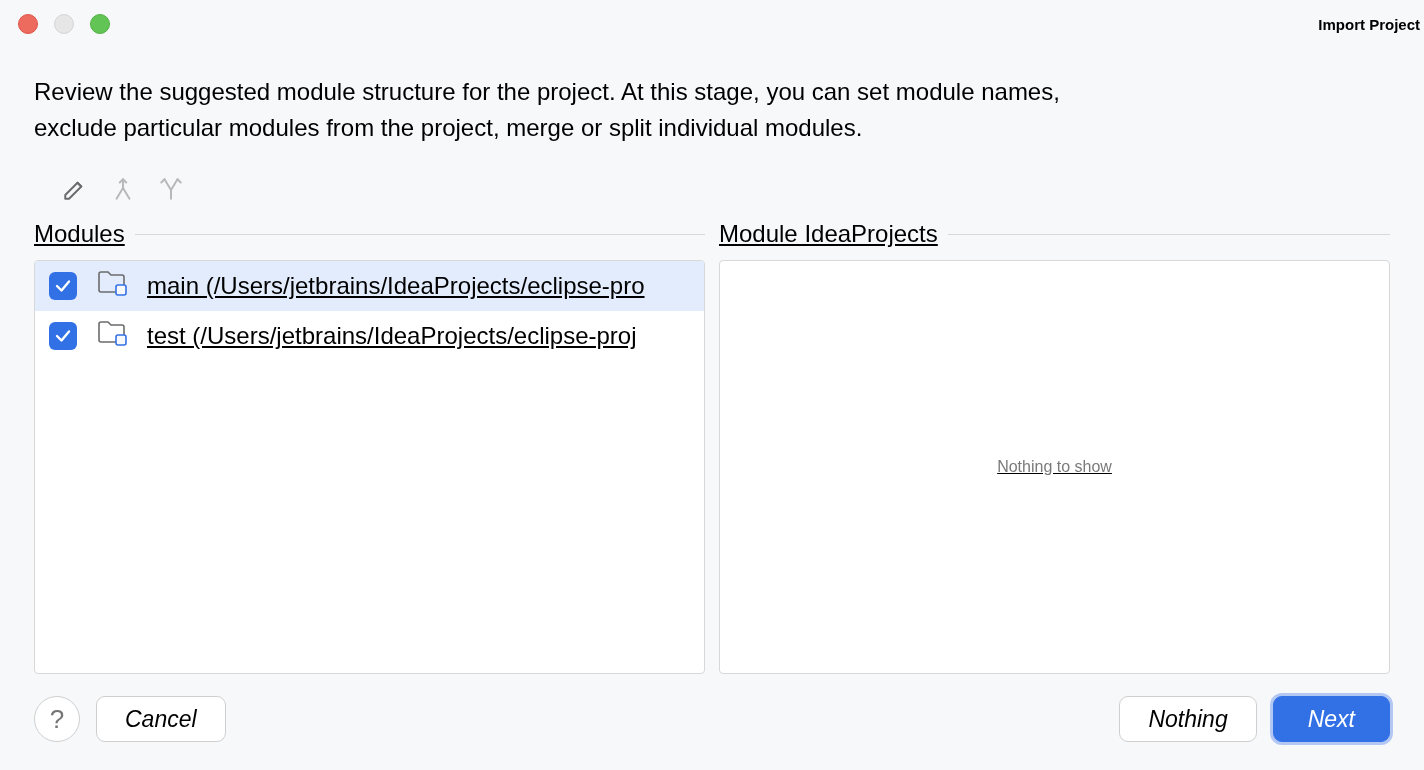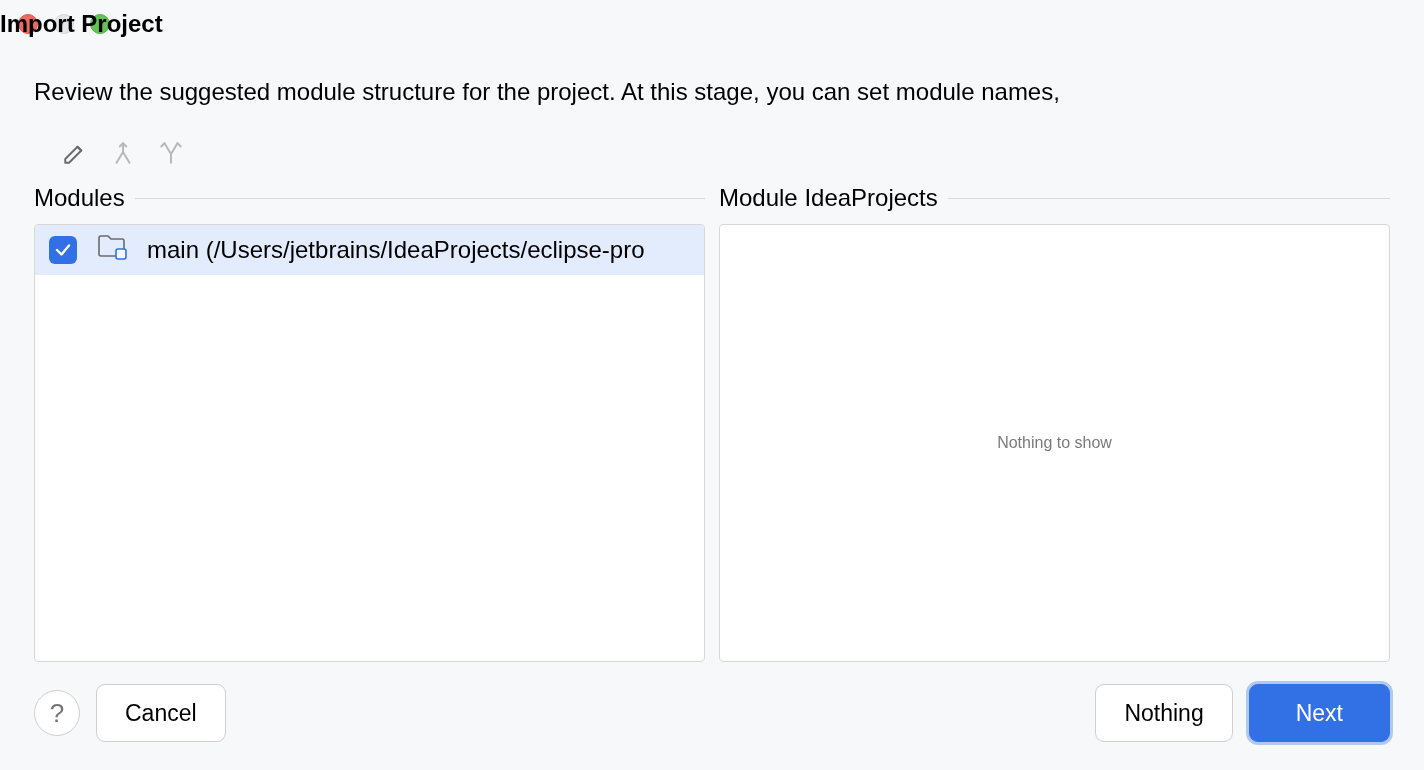--- a/index.html
+++ b/index.html
@@ -33,24 +33,24 @@
     .tl {
       width: 20px;
       height: 20px;
       border-radius: 50%;
     }
     .tl.red { background: #ec6a5e; border: 1px solid #df5549;}
     .tl.yellow { background: #e6e6e6; border: 1px solid #d6d6d6;}
     .tl.green { background: #61c454; border: 1px solid #55b148;}
     .title {
       position: absolute;
-      left: 0; right: 12px;
-      text-align: left;
+      left: 0; right: 4px;
+      text-align: right;
       font-weight: 700;
-      font-size: 24px;
+      font-size: 15px;
       color: #000;
     }
     .content {
       flex: 1;
       padding: 26px 34px 0 34px;
       display: flex;
       flex-direction: column;
     }
     .desc {
       font-size: 24px;
@@ -63,20 +63,21 @@
       margin-top: 30px;
       margin-left: 28px;
       align-items: center;
     }
     .toolbar svg { display: block; }
     .panels {
       display: flex;
       gap: 14px;
       margin-top: 18px;
       flex: 1;
+      text-decoration: underline;
     }
     .panel {
       flex: 1;
       display: flex;
       flex-direction: column;
     }
     .panel-header {
       display: flex;
       align-items: center;
       gap: 10px;
@@ -148,56 +149,58 @@
       border-radius: 50%;
       border: 1.5px solid #cfcfcf;
       background: #fff;
       display: flex;
       align-items: center;
       justify-content: center;
       font-size: 26px;
       color: #757575;
     }
     .btn {
-      height: 58px;
+      height: 46px;
       border-radius: 9px;
       border: 1.5px solid #cfcfcf;
       background: #fff;
       padding: 0 28px;
       font-size: 23px;
       color: #000;
       display: flex;
       align-items: center;
       justify-content: center;
+      font-style: italic;
     }
     .btn.primary {
       background: #3270e6;
       color: #fff;
       border: 1.5px solid #3270e6;
       box-shadow: 0 0 0 3px rgba(50,112,230,0.35);
-      padding: 0 46px;
+      padding: 0 34px;
     }
     .spacer { flex: 1; }
   </style>
 </head>
 <body>
 
 <div class="window">
   <div class="titlebar">
     <div class="traffic-lights">
       <div class="tl red"></div>
       <div class="tl yellow"></div>
       <div class="tl green"></div>
     </div>
     <div class="title">Import Project</div>
   </div>
 
   <div class="content">
     <div class="desc">
       <div>Review the suggested module structure for the project. At this stage, you can set module names,</div>
+      <div>exclude particular modules from the project, merge or split individual modules.</div>
     </div>
 
     <div class="toolbar">
       <span>
         <svg width="26" height="26" viewBox="0 0 24 24" fill="none" stroke="#6b6b6b" stroke-width="1.8" stroke-linecap="round" stroke-linejoin="round">
           <path d="M3 17.5V21h3.5L17.8 9.7l-3.5-3.5L3 17.5z"></path>
           <path d="M14.3 6.2l3.5 3.5"></path>
         </svg>
       </span>
       <span>
@@ -234,20 +237,34 @@
             </span>
             <span class="folder-icon">
               <svg width="30" height="26" viewBox="0 0 30 26" fill="none">
                 <path d="M2 4 a2 2 0 0 1 2-2 h7 l3 3 h11 a2 2 0 0 1 2 2 v13 a2 2 0 0 1 -2 2 H4 a2 2 0 0 1 -2 -2 Z" stroke="#6b6b6b" stroke-width="1.6" fill="none"></path>
                 <rect x="19" y="15" width="10" height="10" rx="2" fill="#f7f8fa" stroke="#3270e6" stroke-width="1.6"></rect>
               </svg>
             </span>
             <span class="module-label">main (/Users/jetbrains/IdeaProjects/eclipse-pro</span>
           </div>
 
+          <div class="module-row">
+            <span class="checkbox">
+              <svg width="18" height="18" viewBox="0 0 24 24" fill="none" stroke="#fff" stroke-width="3.2" stroke-linecap="round" stroke-linejoin="round">
+                  <polyline points="4 12 10 18 20 6"></polyline>
+                </svg>
+            </span>
+            <span class="folder-icon">
+              <svg width="30" height="26" viewBox="0 0 30 26" fill="none">
+                <path d="M2 4 a2 2 0 0 1 2-2 h7 l3 3 h11 a2 2 0 0 1 2 2 v13 a2 2 0 0 1 -2 2 H4 a2 2 0 0 1 -2 -2 Z" stroke="#6b6b6b" stroke-width="1.6" fill="none"></path>
+                <rect x="19" y="15" width="10" height="10" rx="2" fill="#f7f8fa" stroke="#3270e6" stroke-width="1.6"></rect>
+              </svg>
+            </span>
+            <span class="module-label">test (/Users/jetbrains/IdeaProjects/eclipse-proj</span>
+          </div>
 
         </div>
       </div>
 
       <div class="panel">
         <div class="panel-header">
           <span class="label">Module IdeaProjects</span>
           <span class="rule"></span>
         </div>
         <div class="panel-body">

